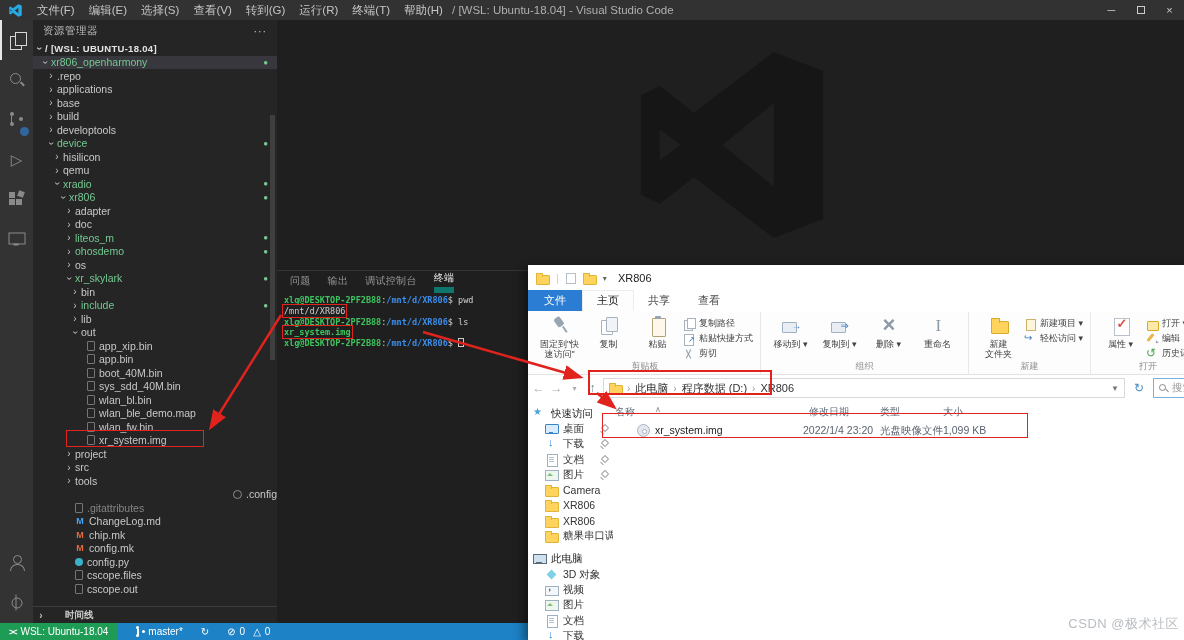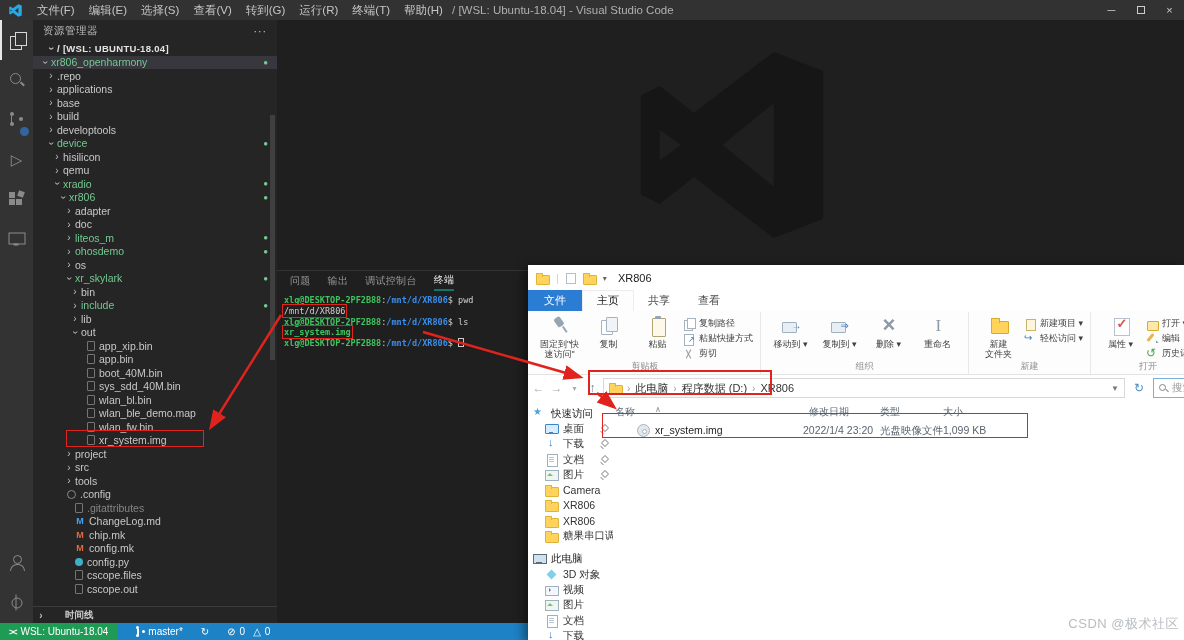--- a/index.html
+++ b/index.html
@@ -70,21 +70,21 @@
 .sb-bottom .twist{margin-left:4px}
 
 
 .editor{position:absolute;left:277px;top:20px;right:0;height:250px;background:#1f1f1f}
 .vswm{position:absolute;left:360px;top:30px;width:190px;height:190px;opacity:.9}
 
 
 .panel{position:absolute;left:277px;top:270px;right:0;bottom:17px;background:#1f1f1f;border-top:1px solid #343434}
 .ptabs{display:flex;align-items:center;height:21px;padding-left:13px}
 .ptab{font-size:10px;color:#969696;margin-right:17px;padding-bottom:2px;letter-spacing:.3px;white-space:nowrap}
-.ptab.active{color:#e7e7e7;border-bottom:2px solid #0f766e}
+.ptab.active{color:#e7e7e7;border-bottom:6px solid #0f766e}
 #term{position:absolute;left:7px;top:24px;font-family:"DejaVu Sans Mono",monospace;font-size:8.5px;line-height:10.8px;color:#cccccc}
 .tline{white-space:pre}
 .c-user{color:#3fc45f;font-weight:bold}.c-path{color:#3b8eea;font-weight:bold}.c-plain{color:#cfcfcf}.c-exec{color:#3fc45f;font-weight:bold}
 .boxwrap{outline:1.5px solid #e0231d;outline-offset:1px}
 .cursor{display:inline-block;width:5.5px;height:9px;border:1px solid #cccccc;vertical-align:-1px}
 
 
 .status{position:absolute;left:0;right:0;bottom:0;height:17px;background:#1d82c6;z-index:25;display:flex;align-items:center;color:#fff;font-size:10px;white-space:nowrap}
 .st-remote{background:#1e9b55;height:100%;display:flex;align-items:center;padding:0 9px;gap:5px;font-size:10px}
 .st-remote .gly{letter-spacing:-2px;font-size:9px;font-weight:bold}
@@ -247,21 +247,21 @@
         <i class="ic-gear"></i>
       </div>
   </div>
 
   <div class="sidebar">
     <div class="sb-head">
       <span>资源管理器</span>
       <span class="sb-more">···</span>
     </div>
     <div id="tree">
-        <div class="trow root" style="padding-left: 14px;">
+        <div class="trow root" style="padding-left: 2px;">
           <span class="twist open">›</span>
           <span class="twrap">
             <span class="tlabel">/ [WSL: UBUNTU-18.04]</span>
           </span>
         </div>
         <div class="trow sel" style="padding-left: 8px;">
           <span class="twist open">›</span>
           <span class="twrap">
             <span class="tlabel green">xr806_openharmony</span>
           </span>
@@ -461,21 +461,21 @@
           <span class="twrap">
             <span class="tlabel">src</span>
           </span>
         </div>
         <div class="trow" style="padding-left: 32px;">
           <span class="twist">›</span>
           <span class="twrap">
             <span class="tlabel">tools</span>
           </span>
         </div>
-        <div class="trow" style="padding-left: 24px;">
+        <div class="trow" style="padding-left: 32px; justify-content: flex-end;">
           <span class="twist" style="visibility: hidden;">›</span>
           <span class="twrap">
             <span class="fi gear"></span>
             <span class="tlabel">.config</span>
           </span>
         </div>
         <div class="trow dim" style="padding-left: 32px;">
           <span class="twist" style="visibility: hidden;">›</span>
           <span class="twrap">
             <span class="fi bin"></span>

